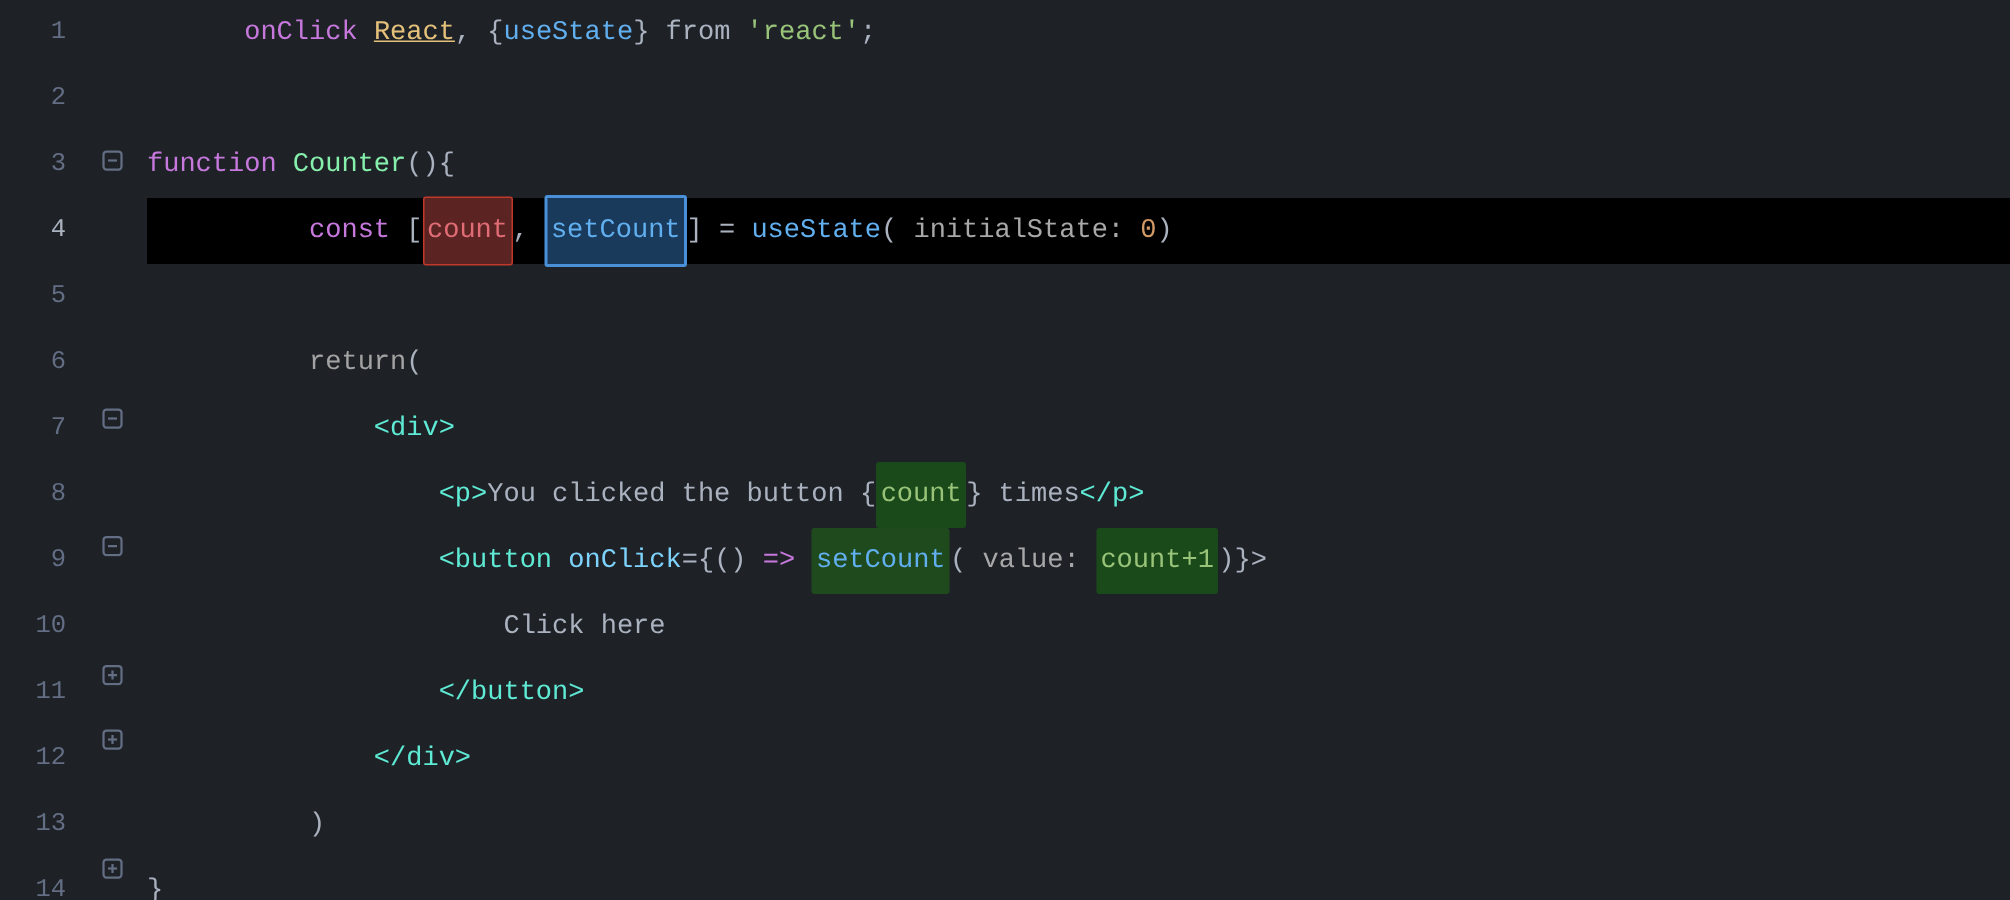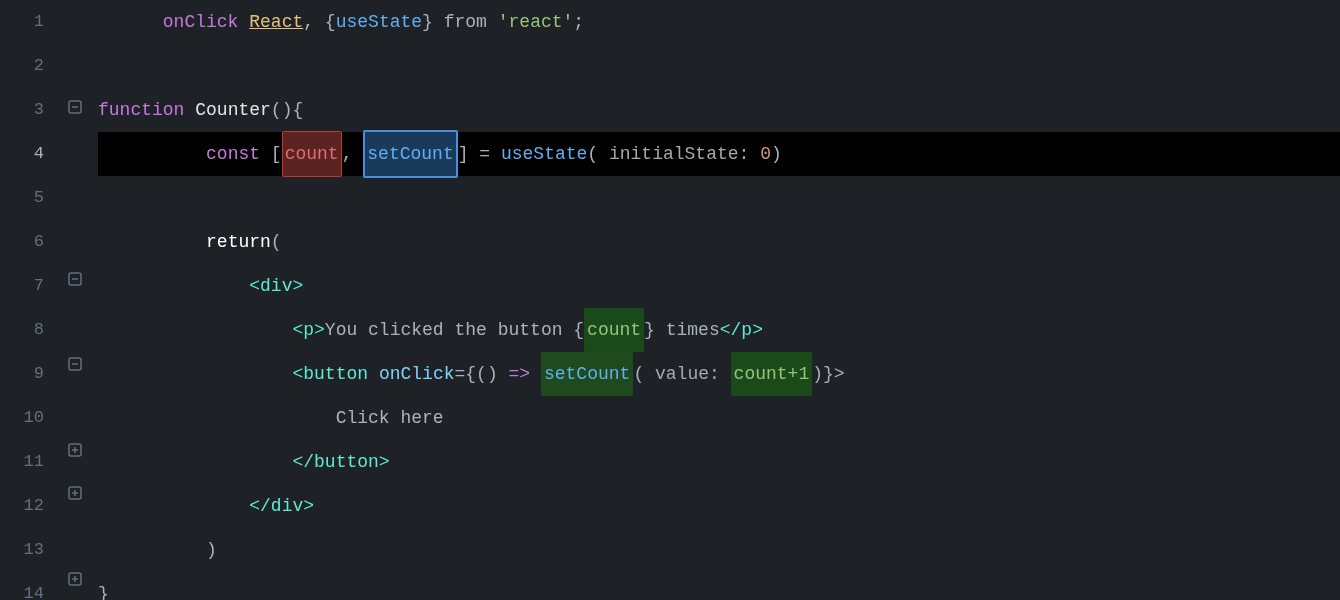--- a/index.html
+++ b/index.html
@@ -79,25 +79,25 @@
       font-size: 18px;
     }
     .code-line.active-line {
       background: #000000;
     }
 
     
     .kw-import { color: #c678dd; }
     .kw-function { color: #c678dd; }
     .kw-const { color: #c678dd; }
-    .kw-return { color: #ffffff; }
+    .kw-return { color: #a3a3a3; }
     .kw-from { color: #abb2bf; }
     .identifier-react { color: #e5c07b; text-decoration: underline; }
     .identifier-usestate { color: #61afef; }
-    .identifier-counter { color: #e5e5e5; font-family: Liberation Mono, monospace; }
+    .identifier-counter { color: #86efac; font-family: Liberation Mono, monospace; }
     .string { color: #98c379; }
     .number { color: #d19a66; }
     .jsx-tag { color: #5eead4; }
     .jsx-attr { color: #7dd3fc; }
     .text-normal { color: #abb2bf; }
     .param-label { color: #a8a8a8; }
 
     
     .hl-red {
       background-color: #5c2323;

